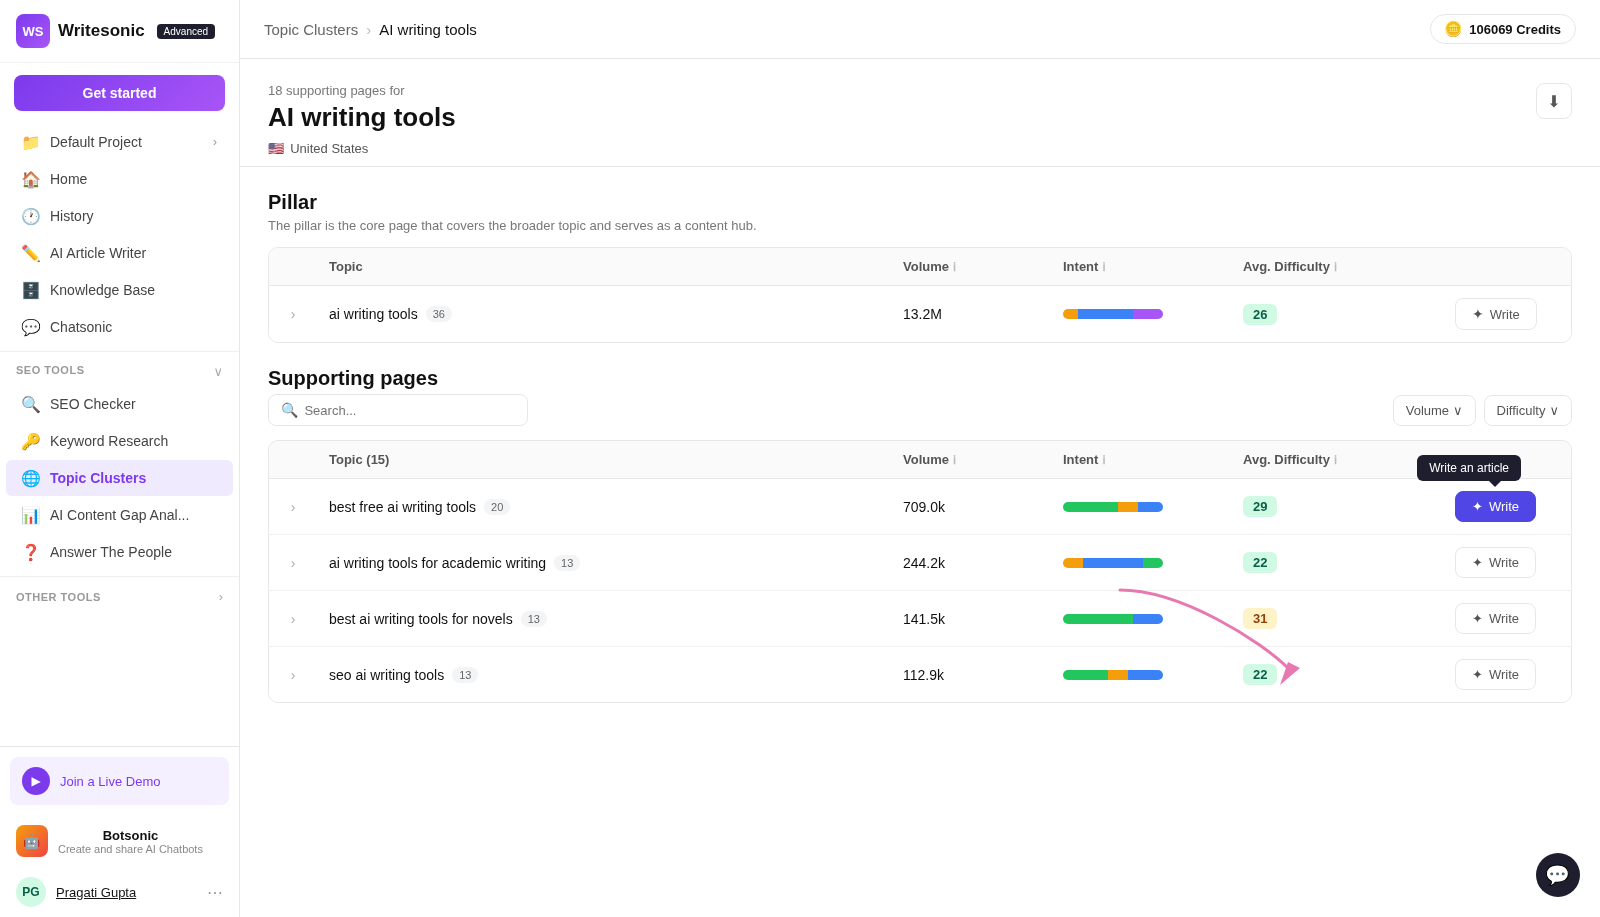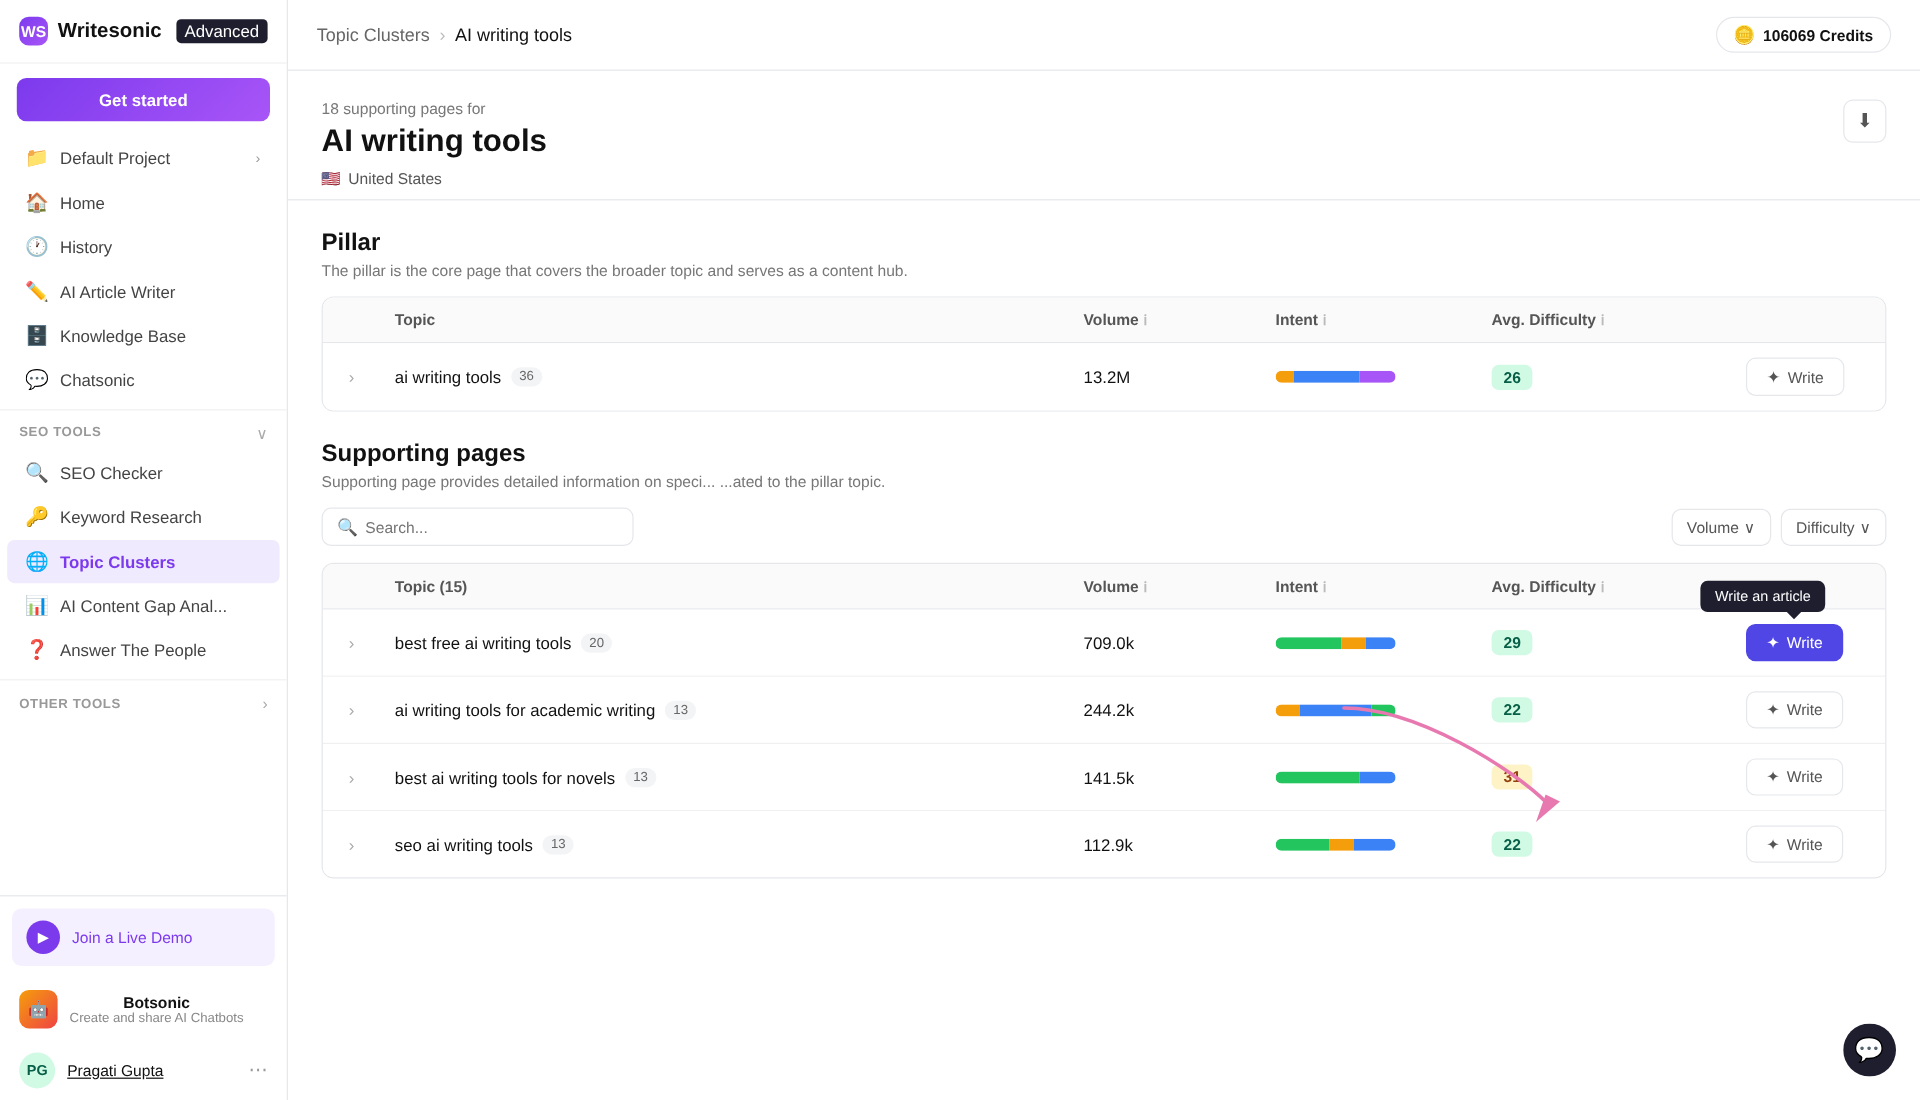--- a/index.html
+++ b/index.html
@@ -17,31 +17,31 @@
       overflow-y: auto;
     }
     .sidebar-header {
       display: flex;
       align-items: center;
       gap: 8px;
       padding: 14px 16px;
       border-bottom: 1px solid #f0f0f0;
     }
     .ws-logo {
-      width: 34px; height: 24px;
+      width: 34px; height: 34px;
       background: linear-gradient(135deg, #7c3aed, #a855f7);
       border-radius: 8px;
       display: flex; align-items: center; justify-content: center;
       color: #fff; font-weight: 700; font-size: 13px;
     }
     .sidebar-brand { font-weight: 700; font-size: 17px; color: #111; }
     .sidebar-badge {
       background: #1e1e2e;
       color: #fff;
-      font-size: 14px;
+      font-size: 10px;
       padding: 2px 7px;
       border-radius: 4px;
       margin-left: 4px;
     }
     .get-started-btn {
       margin: 12px 14px;
       background: linear-gradient(135deg, #7c3aed, #a855f7);
       color: #fff;
       border: none;
       border-radius: 8px;
@@ -524,24 +524,20 @@
               <span class="write-icon">✦</span>
               <span>Write</span>
             </button>
           </div>
         </div>
       </div>
     </div>
 
     <div>
       <div class="section-title">Supporting pages</div>
-      <div class="section-desc">
-        <span>Supporting page provides detailed information on speci...</span>
-        <span>...ated to the pillar topic.</span>
-      </div>
 
       <div class="filter-row">
         <div class="search-box">
           <span class="search-icon">🔍</span>
           <input type="text" placeholder="Search..." style="">
         </div>
         <div class="filter-dropdowns">
           <div class="filter-drop">
             <span>Volume</span>
             <span>∨</span>

